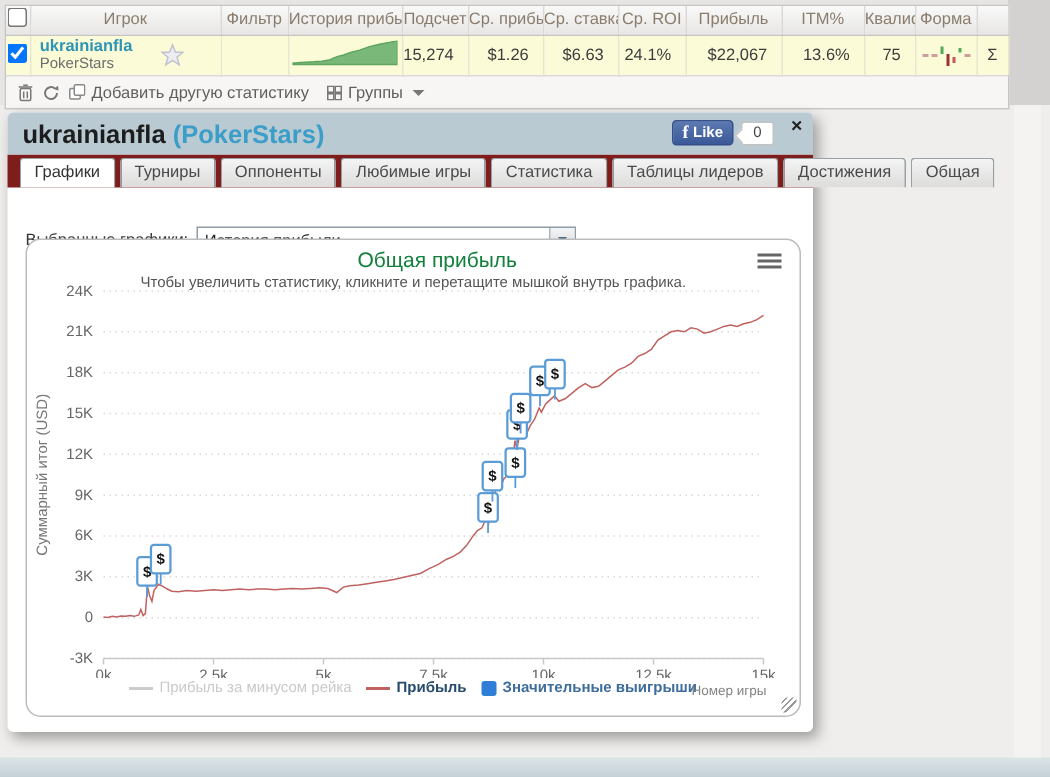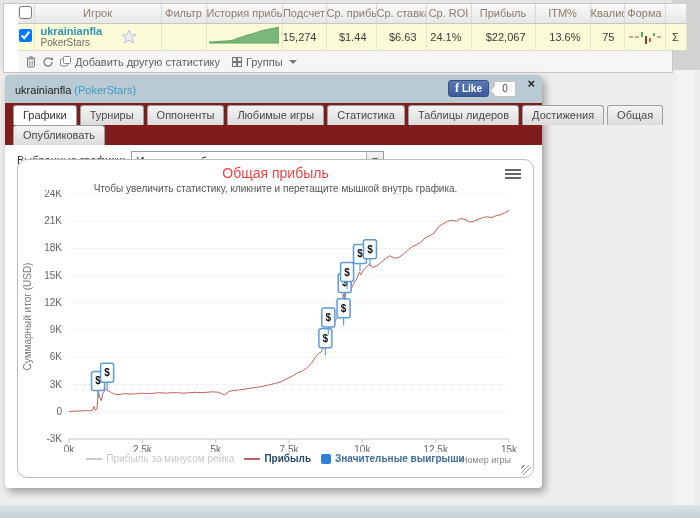--- a/index.html
+++ b/index.html
@@ -10,21 +10,21 @@
     font-family: "Liberation Sans", "DejaVu Sans", sans-serif;
     overflow: hidden;
   }
   
   .top-strip { position:absolute; left:0; top:0; width:700px; height:70px; background:#e7e5e3; }
   .top-right-gray { position:absolute; left:672px; top:0; width:28px; height:70px; background:#d4d2d0; }
   .right-col { position:absolute; left:676px; top:70px; width:18px; height:436px; background:#f4f3f1; }
 
   .stats-wrap {
     position:absolute; left:3px; top:3px; width:670px;
-    background:#fff; border:1px solid #c6c6c6;padding-left:14px;
+    background:#fff; border:1px solid #c6c6c6;
   }
   table.stats { border-collapse:collapse; table-layout:fixed; width:668px; font-size:11px; }
   table.stats th {
     height:19px; font-weight:normal; color:#8a7d6d;
     background:linear-gradient(#f9f9f9,#e7e6e4);
     border-right:1px solid #d9d8d6; border-bottom:1px solid #c6c6c6;
     white-space:nowrap; overflow:hidden; text-align:center; font-size:11px;
   }
   table.stats td {
     height:27px; background:#fbfbd8; border-right:1px solid #e6e6c9;
@@ -54,21 +54,21 @@
 
   
   .panel {
     position:absolute; left:5px; top:75px; width:537px; height:413px;
     background:#fff; border-radius:4px; box-shadow:3px 4px 9px rgba(0,0,0,.35);
   }
   .panel-header {
     position:relative; height:28px; background:#b9cad2; border-radius:4px 4px 0 0;
     padding:5px 10px;
   }
-  .panel-title { font-size:11px; font-weight:normal; color:#1d1d1d;text-align:right; }
+  .panel-title { font-size:17px; font-weight:bold; color:#1d1d1d;text-align:right; }
   .panel-title .site { color:#3b9ec9; }
   .fb-widget { position:absolute; right:26px; top:5px; display:flex; align-items:center; }
   .fb-btn {
     display:inline-flex; align-items:center; gap:3px; height:17px; padding:0 6px;
     background:linear-gradient(#5c79b2,#3b5998); border:1px solid #34508c; border-radius:3px;
     color:#fff; font-size:10px; font-weight:bold; cursor:pointer;
   }
   .fb-f { font-family:"Liberation Serif", serif; font-size:12px; font-weight:bold; }
   .fb-count {
     position:relative; height:16px; min-width:22px; margin-left:5px; background:#fff;
@@ -102,21 +102,21 @@
     position:absolute; right:0; top:0; width:17px; height:16px;
     background:linear-gradient(#f4f4f4,#d8d7d6); border-left:1px solid #aab4bc;
     display:flex; align-items:center; justify-content:center;
   }
   .gselect .arrow-box:after { content:""; width:0; height:0; border-left:3px solid transparent; border-right:3px solid transparent; border-top:4px solid #4a6a85; }
 
   .chart-box {
     position:absolute; left:12px; top:84px; width:517px; height:319px;
     border:1px solid #bcbcbc; border-radius:10px; background:#fff;
   }
-  .chart-title { position:absolute; top:5px; left:0; width:100%; text-align:center; font-size:14px; color:#ef4444; }
+  .chart-title { position:absolute; top:5px; left:16px; width:100%; text-align:center; font-size:14px; color:#15803d; }
   .chart-subtitle { position:absolute; top:23px; left:0; width:100%; text-align:center; font-size:10px; color:#555; }
   .hamburger { position:absolute; right:12px; top:9px; width:16px; cursor:pointer; }
   .hamburger span { display:block; height:2px; background:#666; margin-bottom:2px; }
   #chart-svg { position:absolute; left:0; top:30px; }
   .legend-row {
     position:absolute; left:0; top:293px; width:100%; display:flex; justify-content:center;
     align-items:center; gap:10px; font-size:10px;
   }
   .legend-item { display:inline-flex; align-items:center; gap:4px; cursor:pointer; }
   .lg-dash { width:16px; height:2px; display:inline-block; }
@@ -188,21 +188,21 @@
             </svg>
           </span>
         </td>
         <td></td>
         <td class="spark-cell">
           <svg id="spark-svg" width="70" height="17" viewBox="0 0 70 17">
               <polygon points="0.0,15.0 2.8,14.9 5.6,14.7 8.4,14.5 11.2,14.3 14.0,14.2 16.8,14.0 19.6,13.8 22.4,13.4 25.2,12.8 28.0,11.4 30.8,10.4 33.6,9.8 36.4,8.8 39.2,7.8 42.0,7.2 44.8,6.4 47.6,5.4 50.4,4.4 53.2,3.6 56.0,3.0 58.8,2.4 61.6,1.8 64.4,1.4 67.2,0.8 70.0,0.2 70,16 0,16" fill="#79b879" stroke="#5fa55f"></polygon>
             </svg>
         </td>
         <td class="num">15,274</td>
-        <td class="num">$1.44</td>
+        <td class="num">$1.26</td>
         <td class="num">$6.63</td>
         <td class="num">24.1%</td>
         <td class="num">$22,067</td>
         <td class="num">13.6%</td>
         <td class="num">75</td>
         <td class="form-cell"><span id="form-chart">
               <span class="fm fm-dash" style="background: rgb(207, 157, 157);"></span>
               <span class="fm fm-dash" style="background: rgb(207, 157, 157);"></span>
               <span class="fm fm-up" style="background: rgb(85, 170, 85); height: 5px;"></span>
               <span class="fm fm-down" style="background: rgb(153, 51, 51); height: 8px;"></span>
@@ -269,23 +269,20 @@
   <div class="tabs-area">
     <div class="tabs-row">
       <span class="tab active">Графики</span>
       <span class="tab">Турниры</span>
       <span class="tab">Оппоненты</span>
       <span class="tab">Любимые игры</span>
       <span class="tab">Статистика</span>
       <span class="tab">Таблицы лидеров</span>
       <span class="tab">Достижения</span>
       <span class="tab">Общая</span>
-    </div>
-    <div class="tabs-row second">
-      <span class="tab">Опубликовать</span>
     </div>
   </div>
 
   <div class="select-row">
     <span>Выбранные графики:</span>
     <span class="gselect">
       <span>История прибыли</span>
       <span class="arrow-box"></span>
     </span>
   </div>

